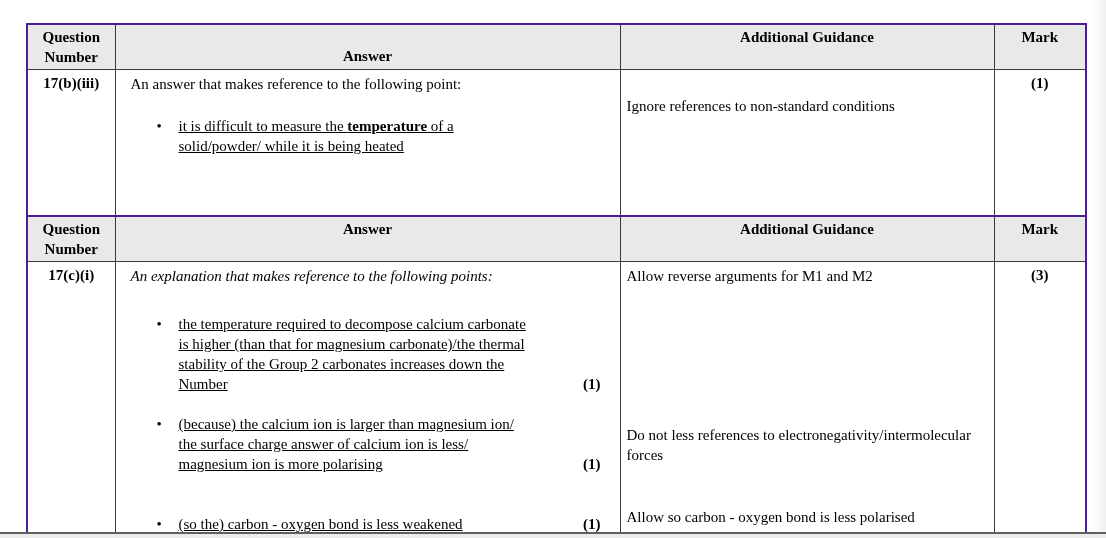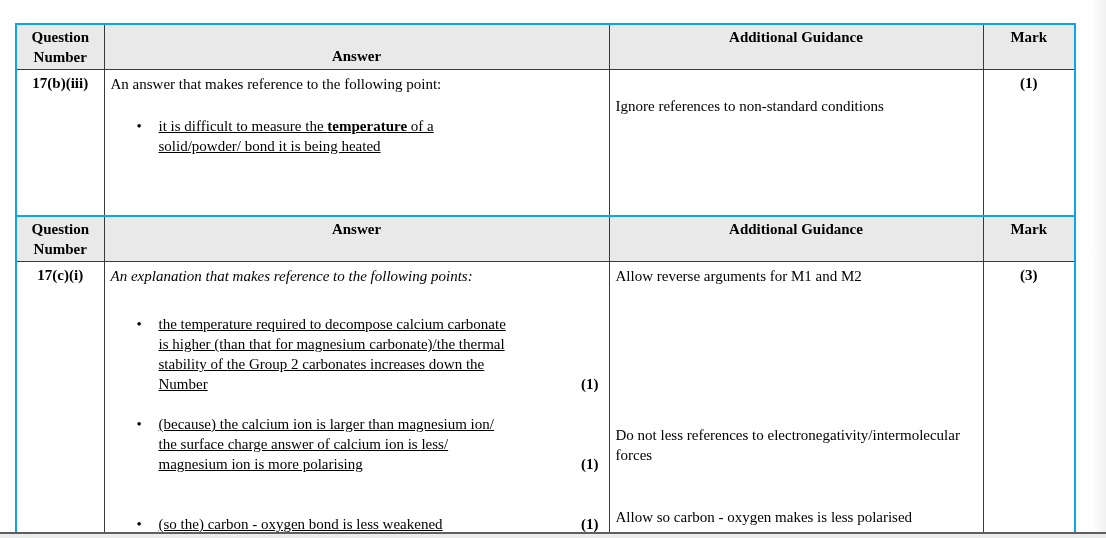--- a/index.html
+++ b/index.html
@@ -19,23 +19,23 @@
   .right-edge {
     position: absolute; top: 0; right: 0; width: 14px; height: 538px;
     background: linear-gradient(to right, rgba(0,0,0,0), rgba(0,0,0,0.06));
   }
   .bottom-edge {
     position: absolute; left: 0; right: 0; top: 532px; height: 6px;
     background: #ececec; border-top: 2px solid #5f5f5f;
   }
 
   table.ms {
-    position: absolute; left: 15px; width: 1059px;
+    position: absolute; left: 26px; width: 1059px;
     border-collapse: collapse; table-layout: fixed;
-    border: 2px solid #0ea5e9;
+    border: 2px solid #4c1d95;
   }
   table.ms td { border: 1.5px solid #3a3a3a; vertical-align: top; }
 
   #t1 { top: 23px; }
   #t2 { top: 215px; }
 
   col.c-qn   { width: 88px; }
   col.c-ans  { width: 505px; }
   col.c-gd   { width: 374px; }
   col.c-mk   { width: 92px; }
@@ -47,21 +47,21 @@
     vertical-align: middle;
     padding: 2px 4px;
   }
   #t1 td.hdr { height: 39px; }
   #t2 td.hdr { height: 40px; }
   #t1 td.hdr-answer { vertical-align: bottom; padding-bottom: 3px; }
   #t1 tr.body-row td { height: 171px; }
   #t2 tr.body-row td { height: 278px; margin-left: 12px; }
 
   td.qn-cell { text-align: center; font-weight: bold; padding-top: 3px; }
-  td.ans-cell { padding: 2px 6px; }
+  td.ans-cell { padding: 2px 15px; }
   td.gd-cell  { padding: 2px 6px; }
   td.mk-cell  { text-align: center; font-weight: bold; padding-top: 3px; }
 
   .bullet-row { display: flex; align-items: flex-start; }
   .bullet-dot { width: 22px; flex: 0 0 22px; margin-left: 26px; text-align: left; }
   .bullet-lines { flex: 1 1 auto; text-decoration: underline; }
   .bullet-lines .line { display: block; }
   .bullet-mark { flex: 0 0 auto; align-self: flex-end; font-weight: bold; padding-right: 4px; }
 
   #t1 .intro { margin-top: 2px; }
@@ -98,21 +98,21 @@
       <td class="hdr">Mark</td>
     </tr>
     <tr class="body-row">
       <td class="qn-cell">17(b)(iii)</td>
       <td class="ans-cell">
         <div class="intro">An answer that makes reference to the following point:</div>
         <div class="bullet-row">
           <span class="bullet-dot">•</span>
           <span class="bullet-lines">
             <span class="line"><span>it is difficult to measure the </span><span class="b">temperature</span><span> of a</span></span>
-            <span class="line">solid/powder/ bond it is being heated</span>
+            <span class="line">solid/powder/ while it is being heated</span>
           </span>
         </div>
       </td>
       <td class="gd-cell">
         <div class="gd-text">Ignore references to non-standard conditions</div>
       </td>
       <td class="mk-cell">(1)</td>
     </tr>
   </tbody>
     </table>
@@ -161,21 +161,21 @@
           <span class="bullet-dot">•</span>
           <span class="bullet-lines">
             <span class="line">(so the) carbon - oxygen bond is less weakened</span>
           </span>
           <span class="bullet-mark">(1)</span>
         </div>
       </td>
       <td class="gd-cell">
         <div class="gd-1">Allow reverse arguments for M1 and M2</div>
         <div class="gd-2">Do not less references to electronegativity/intermolecular forces</div>
-        <div class="gd-3">Allow so carbon - oxygen makes is less polarised</div>
+        <div class="gd-3">Allow so carbon - oxygen bond is less polarised</div>
       </td>
       <td class="mk-cell">(3)</td>
     </tr>
   </tbody>
     </table>
 
   <div class="right-edge"></div>
   <div class="bottom-edge"></div>
 </div>
 

